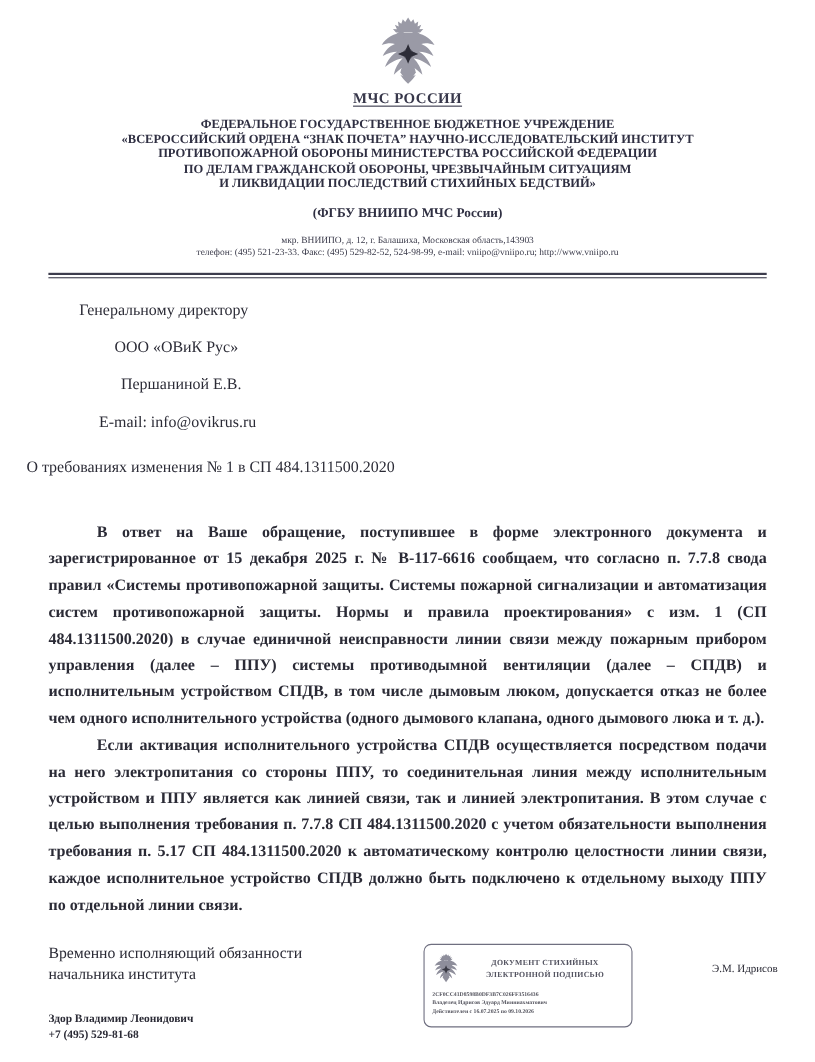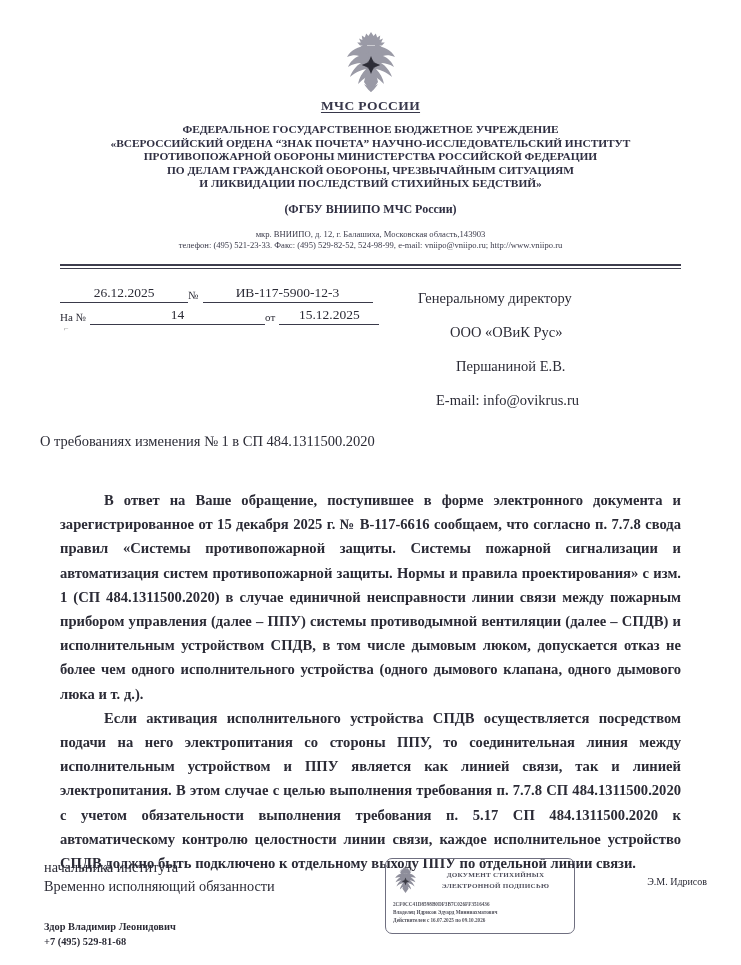--- a/index.html
+++ b/index.html
@@ -12,21 +12,21 @@
     height: 965px;
     position: relative;
     font-family: "Liberation Serif", "DejaVu Serif", serif;
     color: #2b2b36;
     overflow: hidden;
   }
   .page {
     position: relative;
     width: 741px;
     height: 965px;
-    padding: 16px;
+    padding: 0;
     box-sizing: border-box;
   }
 
   
   .letterhead {
     text-align: center;
     padding-top: 14px;
   }
   .emblem {
     width: 58px;
@@ -269,55 +269,41 @@
     <div class="contact">
       <div>мкр. ВНИИПО, д. 12, г. Балашиха, Московская область,143903</div>
       <div>телефон: (495) 521-23-33. Факс: (495) 529-82-52, 524-98-99, e-mail: vniipo@vniipo.ru; http://www.vniipo.ru</div>
     </div>
   </div>
 
   <div class="head-rule"></div>
 
   <div class="mid">
 
-    <div class="refblock">
-      <div class="ref-row">
-        <span class="ref-val ref-date">26.12.2025</span>
-        <span class="ref-lbl">№</span>
-        <span class="ref-val ref-num">ИВ-117-5900-12-3</span>
-      </div>
-      <div class="ref-row">
-        <span class="ref-lbl">На №</span>
-        <span class="ref-val ref-onnum">14</span>
-        <span class="ref-lbl">от</span>
-        <span class="ref-val ref-ondate">15.12.2025</span>
-      </div>
-      <div class="ref-tick">⌐</div>
-    </div>
 
     <div class="addressee">
       <div class="addr-1">Генеральному директору</div>
       <div class="addr-2">ООО «ОВиК Рус»</div>
       <div class="addr-3">Першаниной Е.В.</div>
       <div class="addr-4">E-mail: info@ovikrus.ru</div>
     </div>
   </div>
 
   <div class="subject">О требованиях изменения № 1 в СП 484.1311500.2020</div>
 
   <div class="body-text">
     <p>В ответ на Ваше обращение, поступившее в форме электронного документа и зарегистрированное от 15 декабря 2025 г. № В-117-6616 сообщаем, что согласно п. 7.7.8 свода правил «Системы противопожарной защиты. Системы пожарной сигнализации и автоматизация систем противопожарной защиты. Нормы и правила проектирования» с изм. 1 (СП 484.1311500.2020) в случае единичной неисправности линии связи между пожарным прибором управления (далее – ППУ) системы противодымной вентиляции (далее – СПДВ) и исполнительным устройством СПДВ, в том числе дымовым люком, допускается отказ не более чем одного исполнительного устройства (одного дымового клапана, одного дымового люка и т. д.).</p>
     <p>Если активация исполнительного устройства СПДВ осуществляется посредством подачи на него электропитания со стороны ППУ, то соединительная линия между исполнительным устройством и ППУ является как линией связи, так и линией электропитания. В этом случае с целью выполнения требования п. 7.7.8 СП 484.1311500.2020 с учетом обязательности выполнения требования п. 5.17 СП 484.1311500.2020 к автоматическому контролю целостности линии связи, каждое исполнительное устройство СПДВ должно быть подключено к отдельному выходу ППУ по отдельной линии связи.</p>
   </div>
 
   <div class="sigarea">
 
     <div class="sig-title">
+      <div>Временно исполняющий обязанности</div>
       <div>начальника института</div>
-      <div>Временно исполняющий обязанности</div>
     </div>
 
     <div class="sig-contact">
       <div>Здор Владимир Леонидович</div>
       <div>+7 (495) 529-81-68</div>
     </div>
 
     <div class="stamp">
       <div class="stamp-top">
         <svg class="stamp-emblem" viewBox="0 0 58 66">

